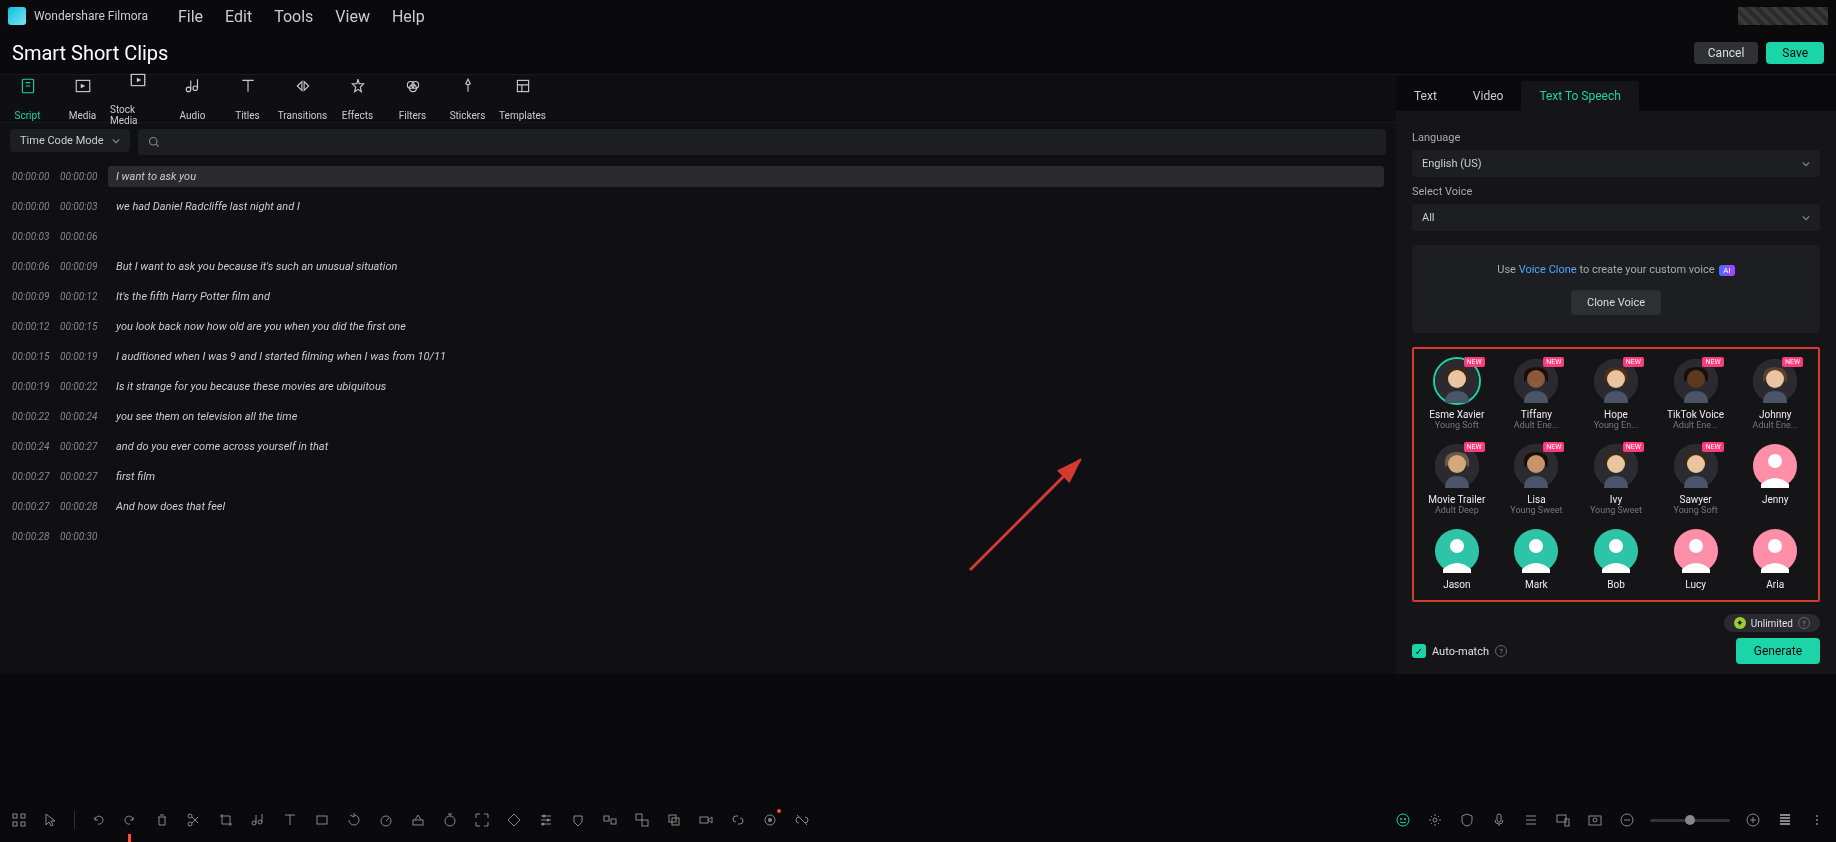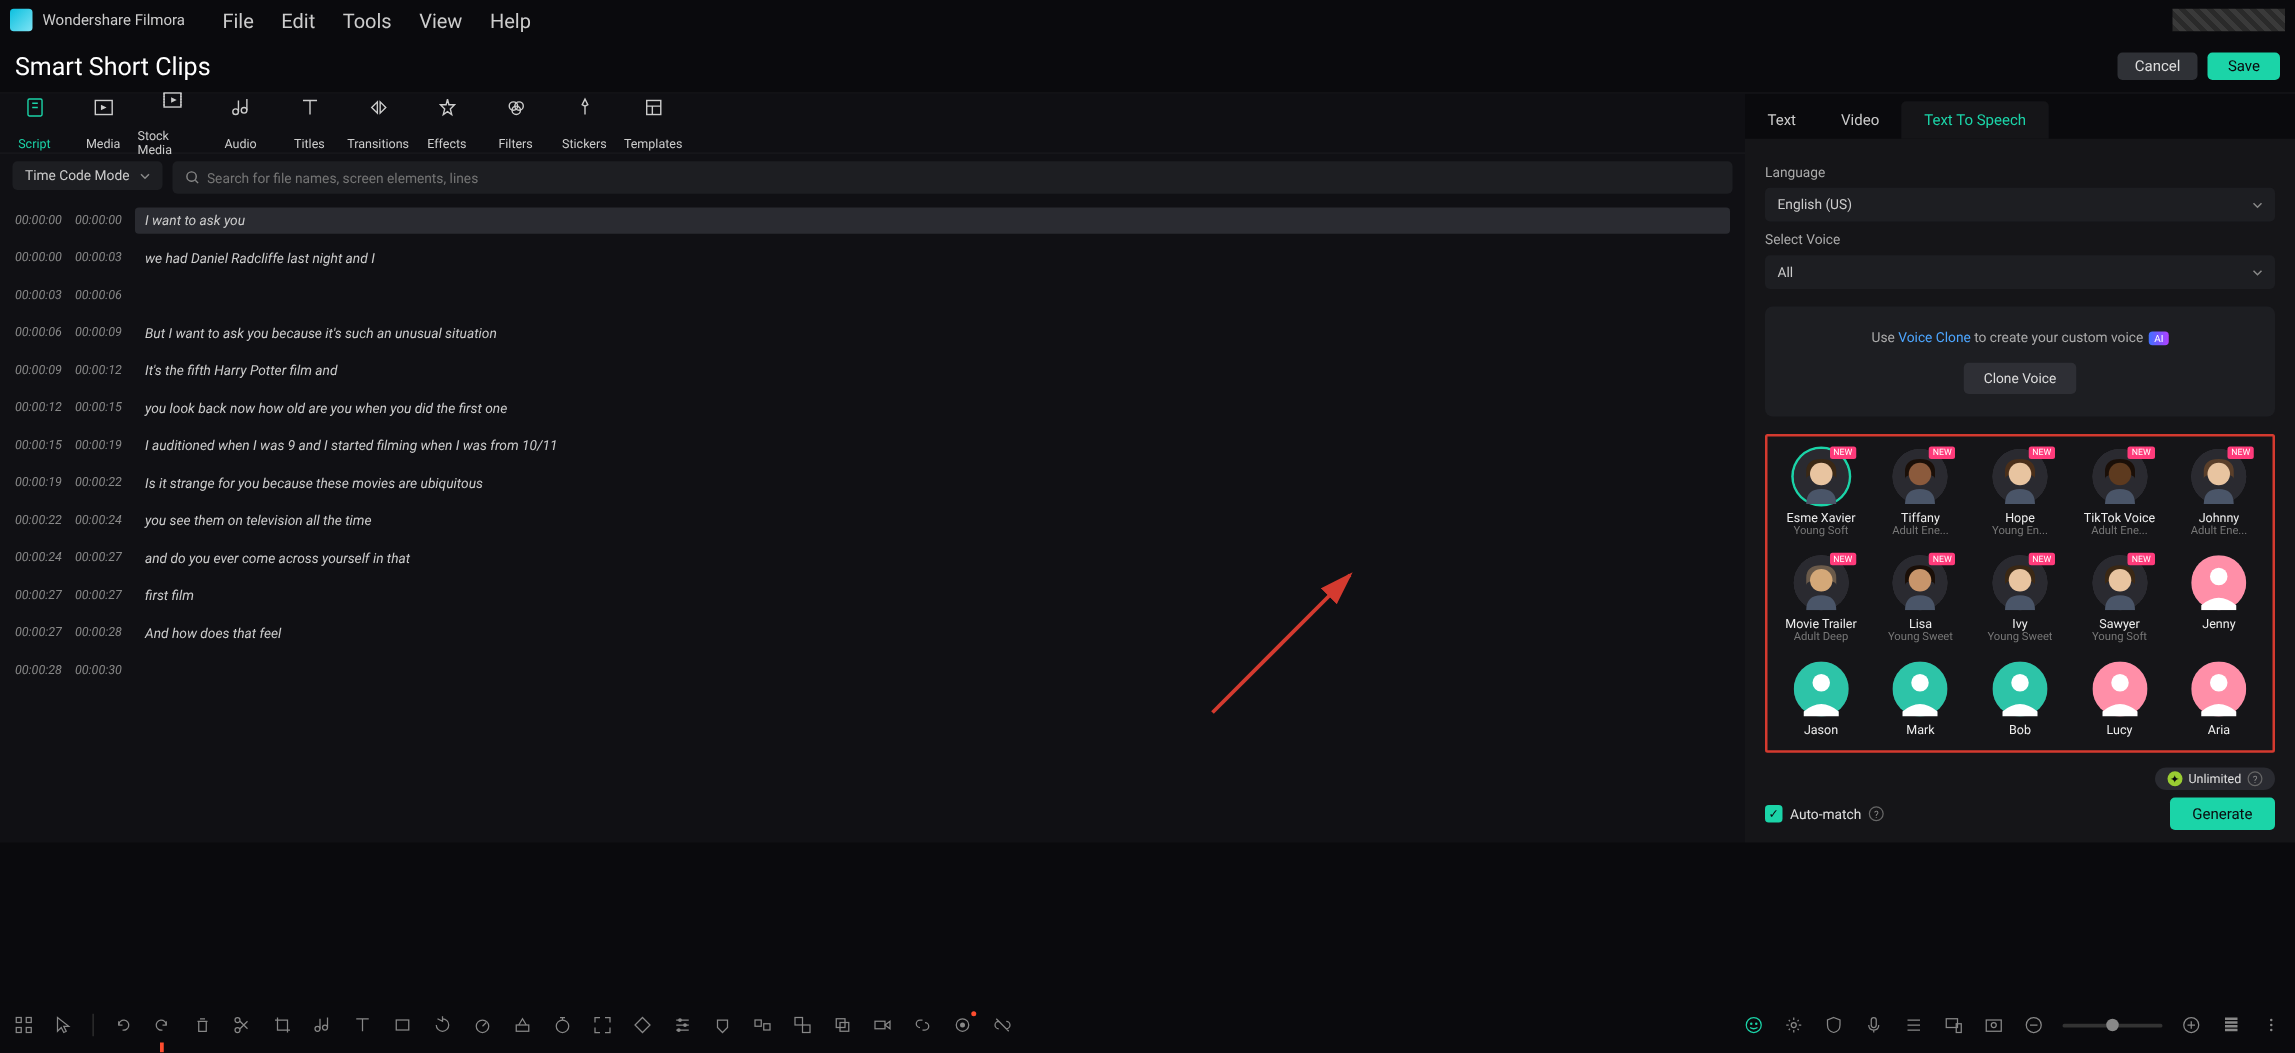--- a/index.html
+++ b/index.html
@@ -227,21 +227,20 @@
         <span>Time Code Mode</span>
         <svg class="chev" viewBox="0 0 10 10">
             <path d="M1 3 L5 7 L9 3" stroke="#888" fill="none" stroke-width="1.5"></path>
           </svg>
       </div>
       <div class="search-wrap">
         <svg viewBox="0 0 16 16">
             <circle cx="7" cy="7" r="5" stroke="#888" fill="none" stroke-width="1.5"></circle>
             <path d="M11 11 L14 14" stroke="#888" stroke-width="1.5"></path>
           </svg>
-        <input placeholder="Search for file names, screen elements, lines" style="">
       </div>
     </div>
 
     <div class="script-list" id="script-list">
         <div class="script-row selected">
           <span class="time1">00:00:00</span>
           <span class="time2">00:00:00</span>
           <span class="text-cell">I want to ask you</span>
         </div>
         <div class="script-row">

